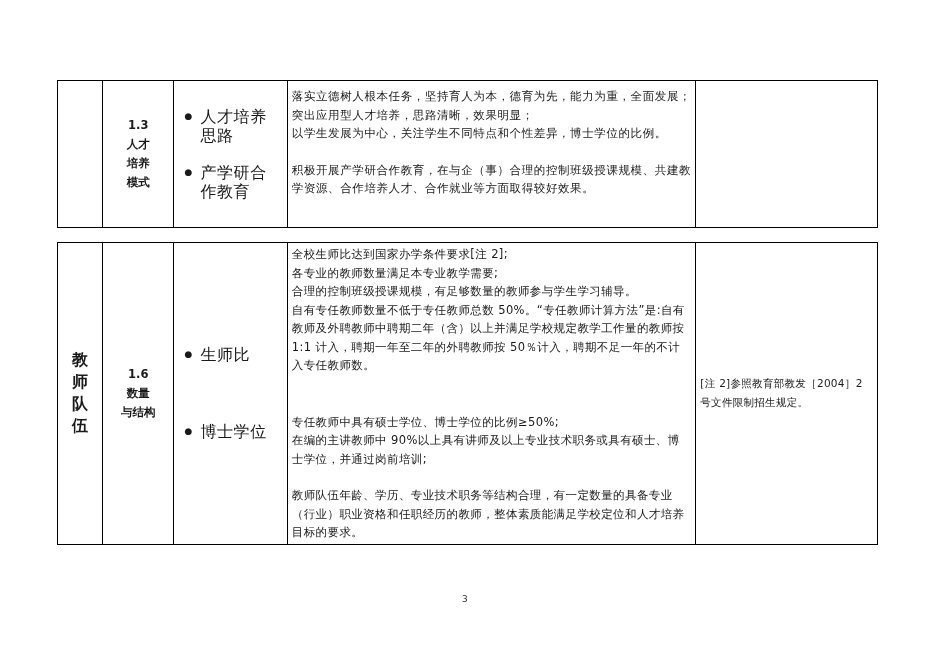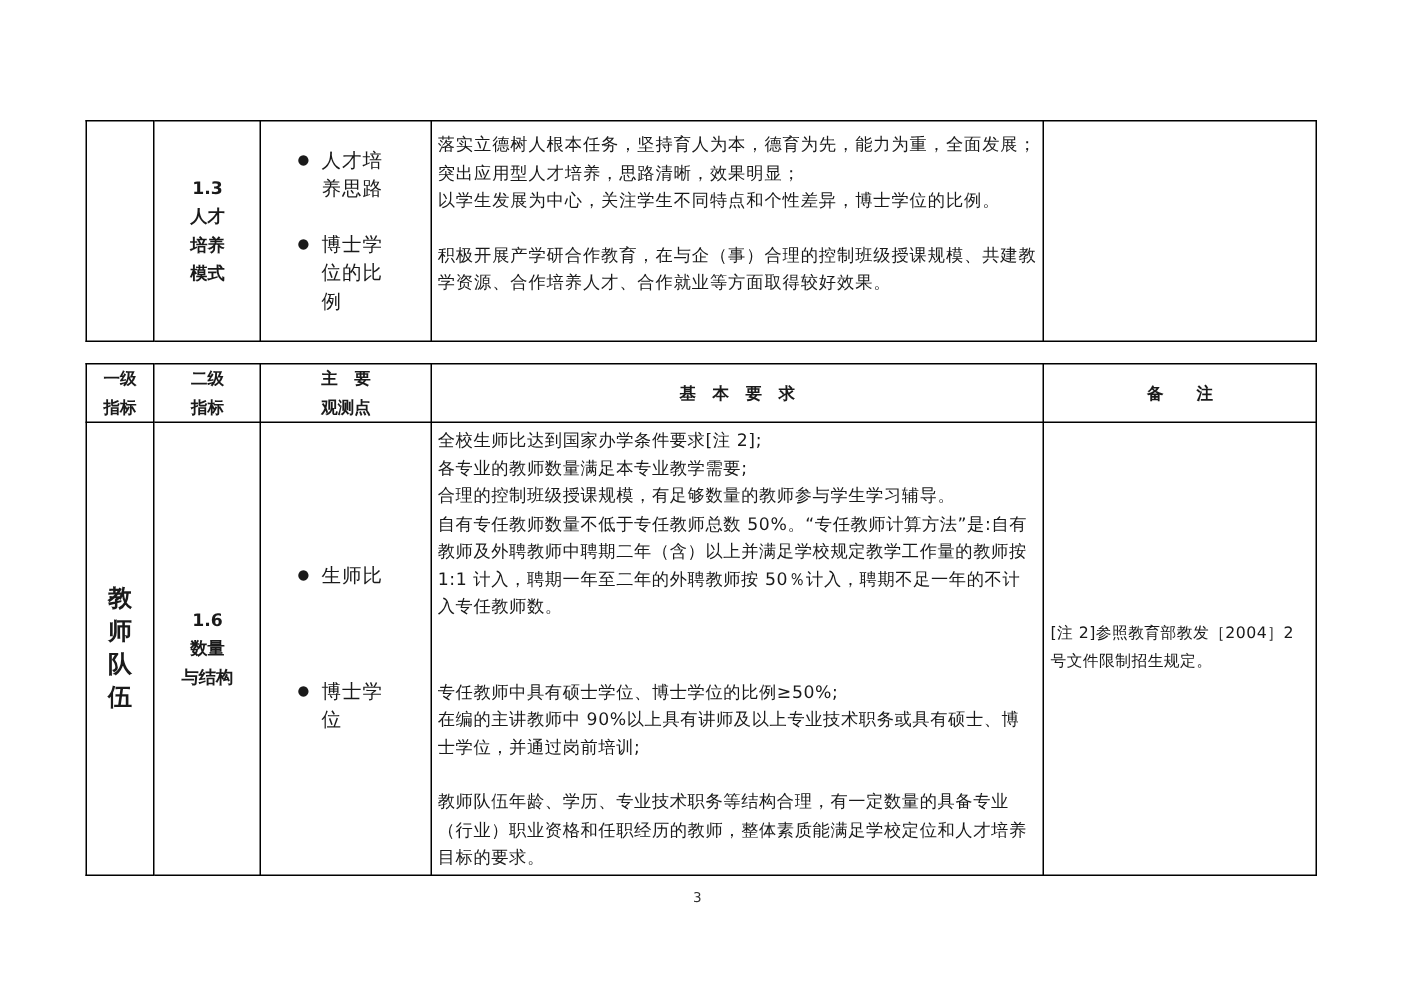--- a/index.html
+++ b/index.html
@@ -6,21 +6,21 @@
   body { width:936px; height:662px; position:relative; overflow:hidden;
          font-family:"DejaVu Sans", "Liberation Sans", sans-serif; color:#1a1a1a; }
   table { border-collapse:collapse; position:absolute; table-layout:fixed; }
   td { border:1px solid #000; vertical-align:middle; padding:0; }
   .t1 { left:57px; top:80px; width:821px; }
   .t2 { left:57px; top:242px; width:821px; }
   .c1 { width:45px; } .c2 { width:71px; } .c3 { width:113px; } .c4 { width:407px; } .c5 { width:181px; }
   .center { text-align:center;font-weight:bold; }
   .sm { font-size:11.5px; line-height:19px; }
   .req { font-size:11.5px; line-height:18.5px; padding:2px 4px 2px 4px; vertical-align:top; letter-spacing:0.6px; }
-  .bul { list-style:none; margin:16px; padding:0 4px 0 8px; font-size:13px; line-height:19px; letter-spacing:0.6px; }
+  .bul { list-style:none; margin:2px; padding:0 4px 0 8px; font-size:16px; line-height:19px; letter-spacing:0.6px; }
   .bul li { position:relative; padding-left:16px; }
   .bul li::before { content:"●"; position:absolute; left:0; font-size:9px; }
   .hdr { font-size:11px; font-weight:bold; line-height:19px; text-align:center; height:38px; }
   .big { font-size:16px; font-weight:bold; line-height:22px; text-align:center; }
   .gap { height:18px; }
   .note { font-size:10.5px; line-height:19px; padding:0 4px; letter-spacing:0.3px; }
   .pageno { position:absolute; left:462px; top:594px; font-size:9px; color:#333; }
 </style>
 </head>
 <body>
@@ -38,21 +38,21 @@
     <td></td>
     <td class="center sm">
       <div>1.3</div>
       <div>人才</div>
       <div>培养</div>
       <div>模式</div>
     </td>
     <td>
       <ul class="bul">
         <li style="margin-bottom:18px;">人才培养思路</li>
-        <li>博士学位的比例</li>
+        <li>产学研合作教育</li>
       </ul>
     </td>
     <td class="req" style="padding-top:6px;">
       <div>落实立德树人根本任务，坚持育人为本，德育为先，能力为重，全面发展；</div>
       <div>突出应用型人才培养，思路清晰，效果明显；</div>
       <div>以学生发展为中心，关注学生不同特点和个性差异，博士学位的比例。</div>
       <div class="gap"></div>
       <div>积极开展产学研合作教育，在与企（事）合理的控制班级授课规模、共建教学资源、合作培养人才、合作就业等方面取得较好效果。</div>
     </td>
     <td></td>
@@ -62,36 +62,20 @@
 
 <table class="t2">
   <colgroup>
       <col class="c1">
       <col class="c2">
       <col class="c3">
       <col class="c4">
       <col class="c5">
     </colgroup>
   <tbody>
-      <tr>
-    <td class="hdr">
-      <div>一级</div>
-      <div>指标</div>
-    </td>
-    <td class="hdr">
-      <div>二级</div>
-      <div>指标</div>
-    </td>
-    <td class="hdr">
-      <div style="white-space:pre;">主　要</div>
-      <div>观测点</div>
-    </td>
-    <td class="hdr" style="white-space:pre;">基　本　要　求</td>
-    <td class="hdr" style="white-space:pre;">备　　注</td>
-  </tr>
   <tr style="height:285px;">
     <td class="big">
       <div>教</div>
       <div>师</div>
       <div>队</div>
       <div>伍</div>
     </td>
     <td class="center sm">
       <div>1.6</div>
       <div>数量</div>

